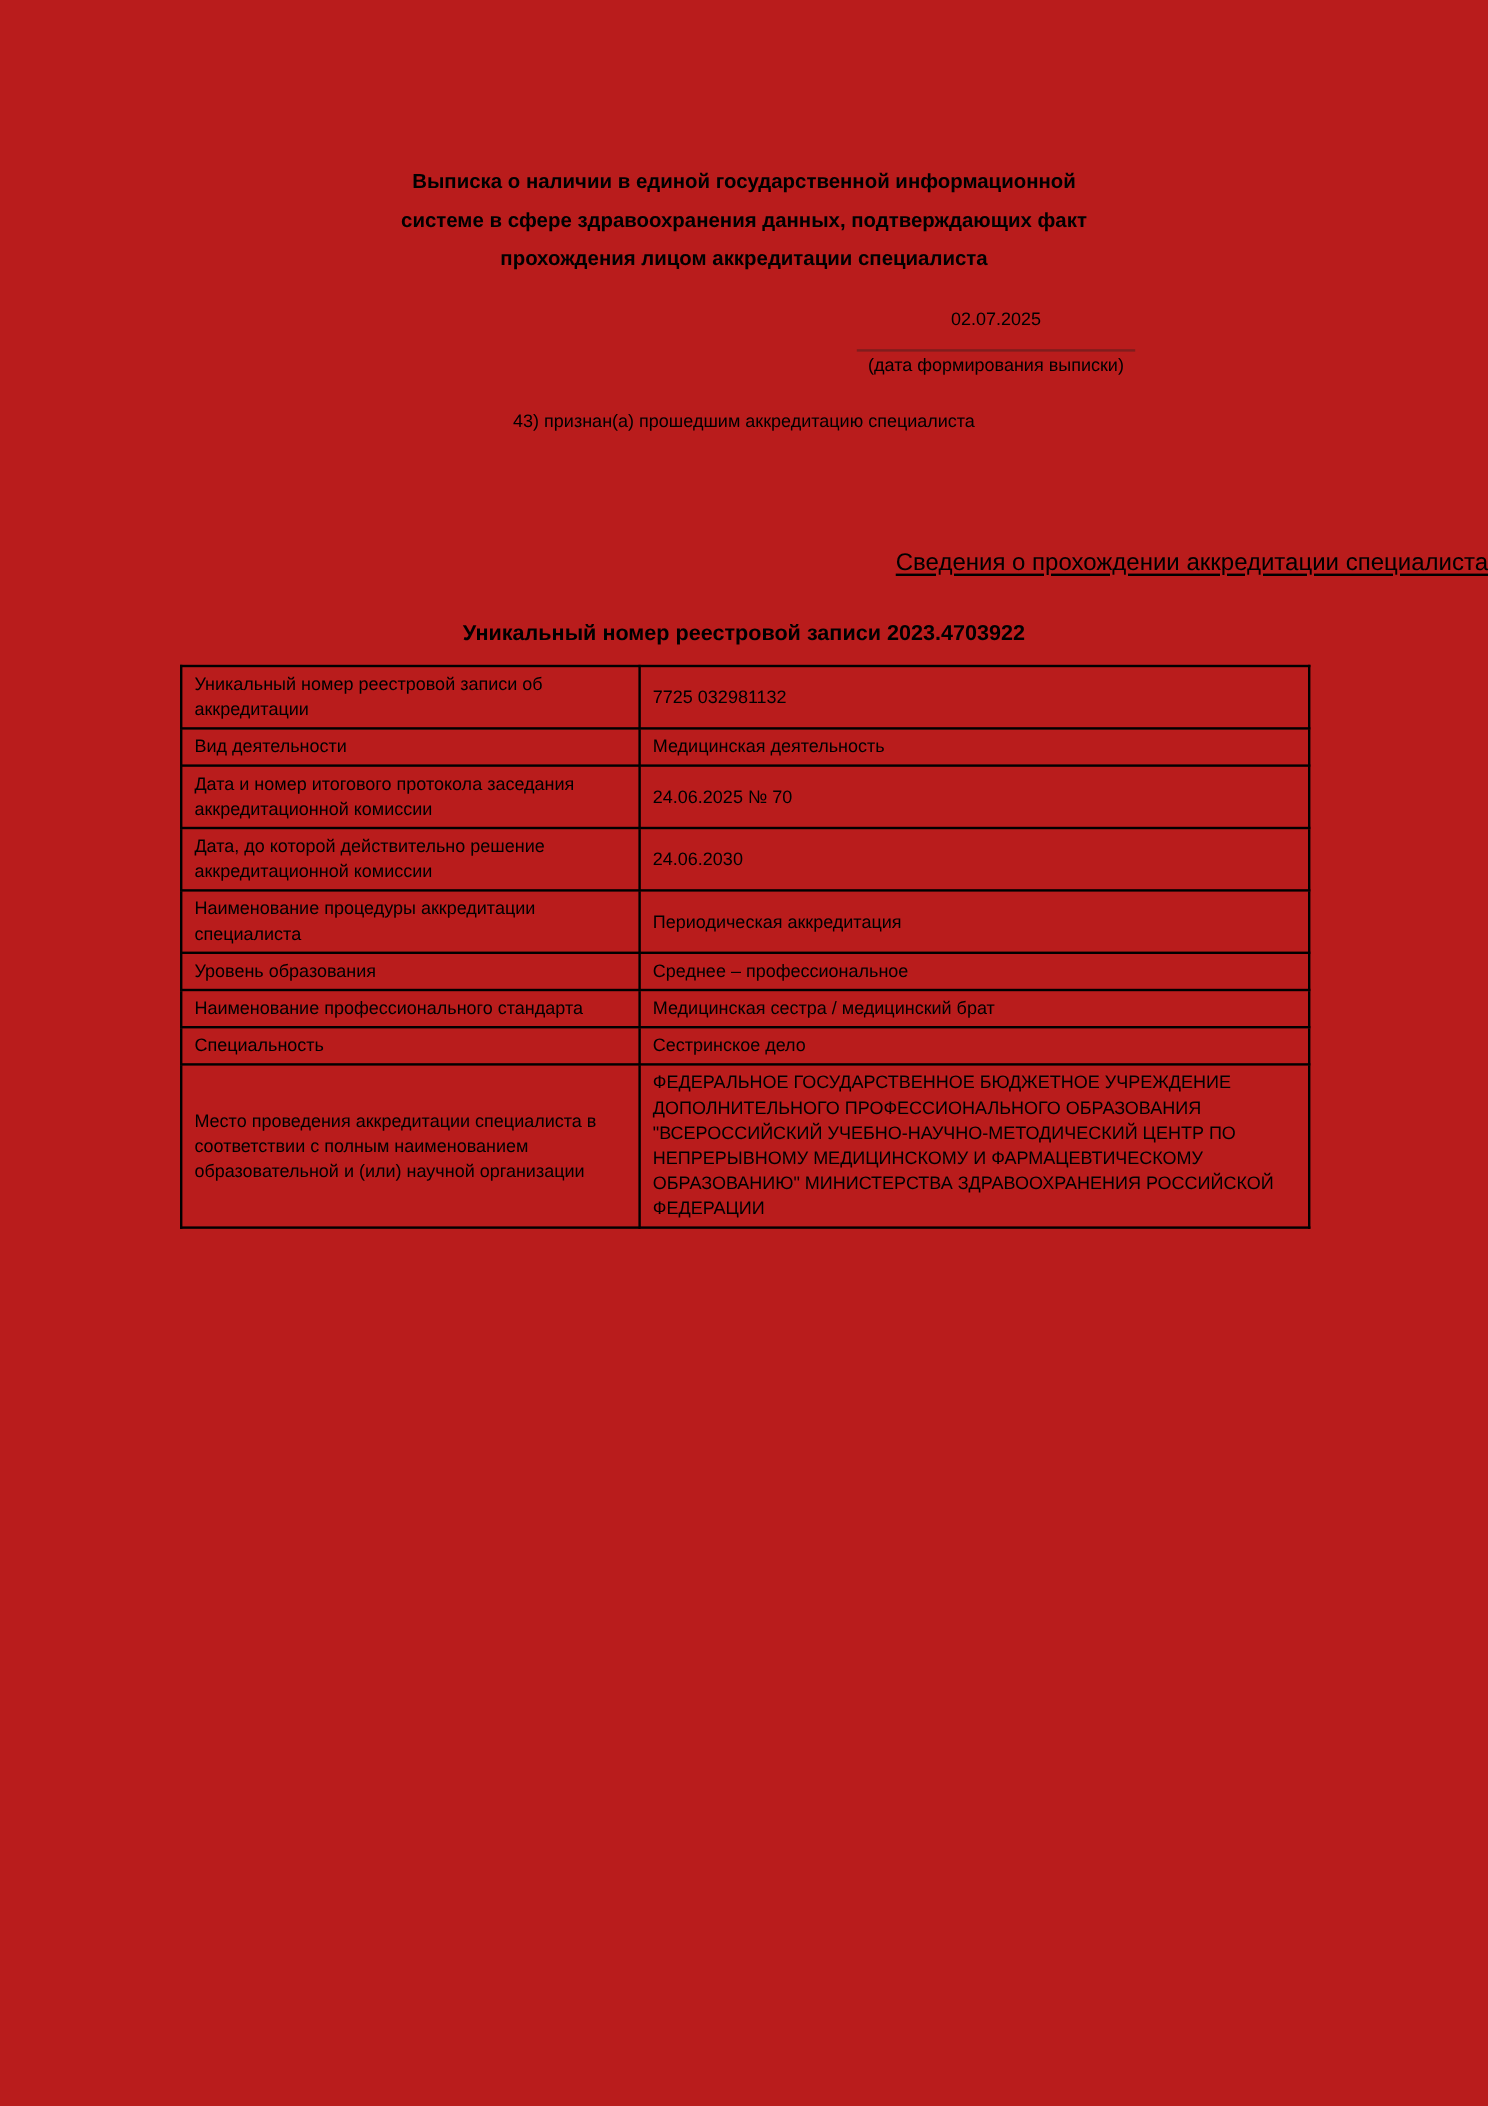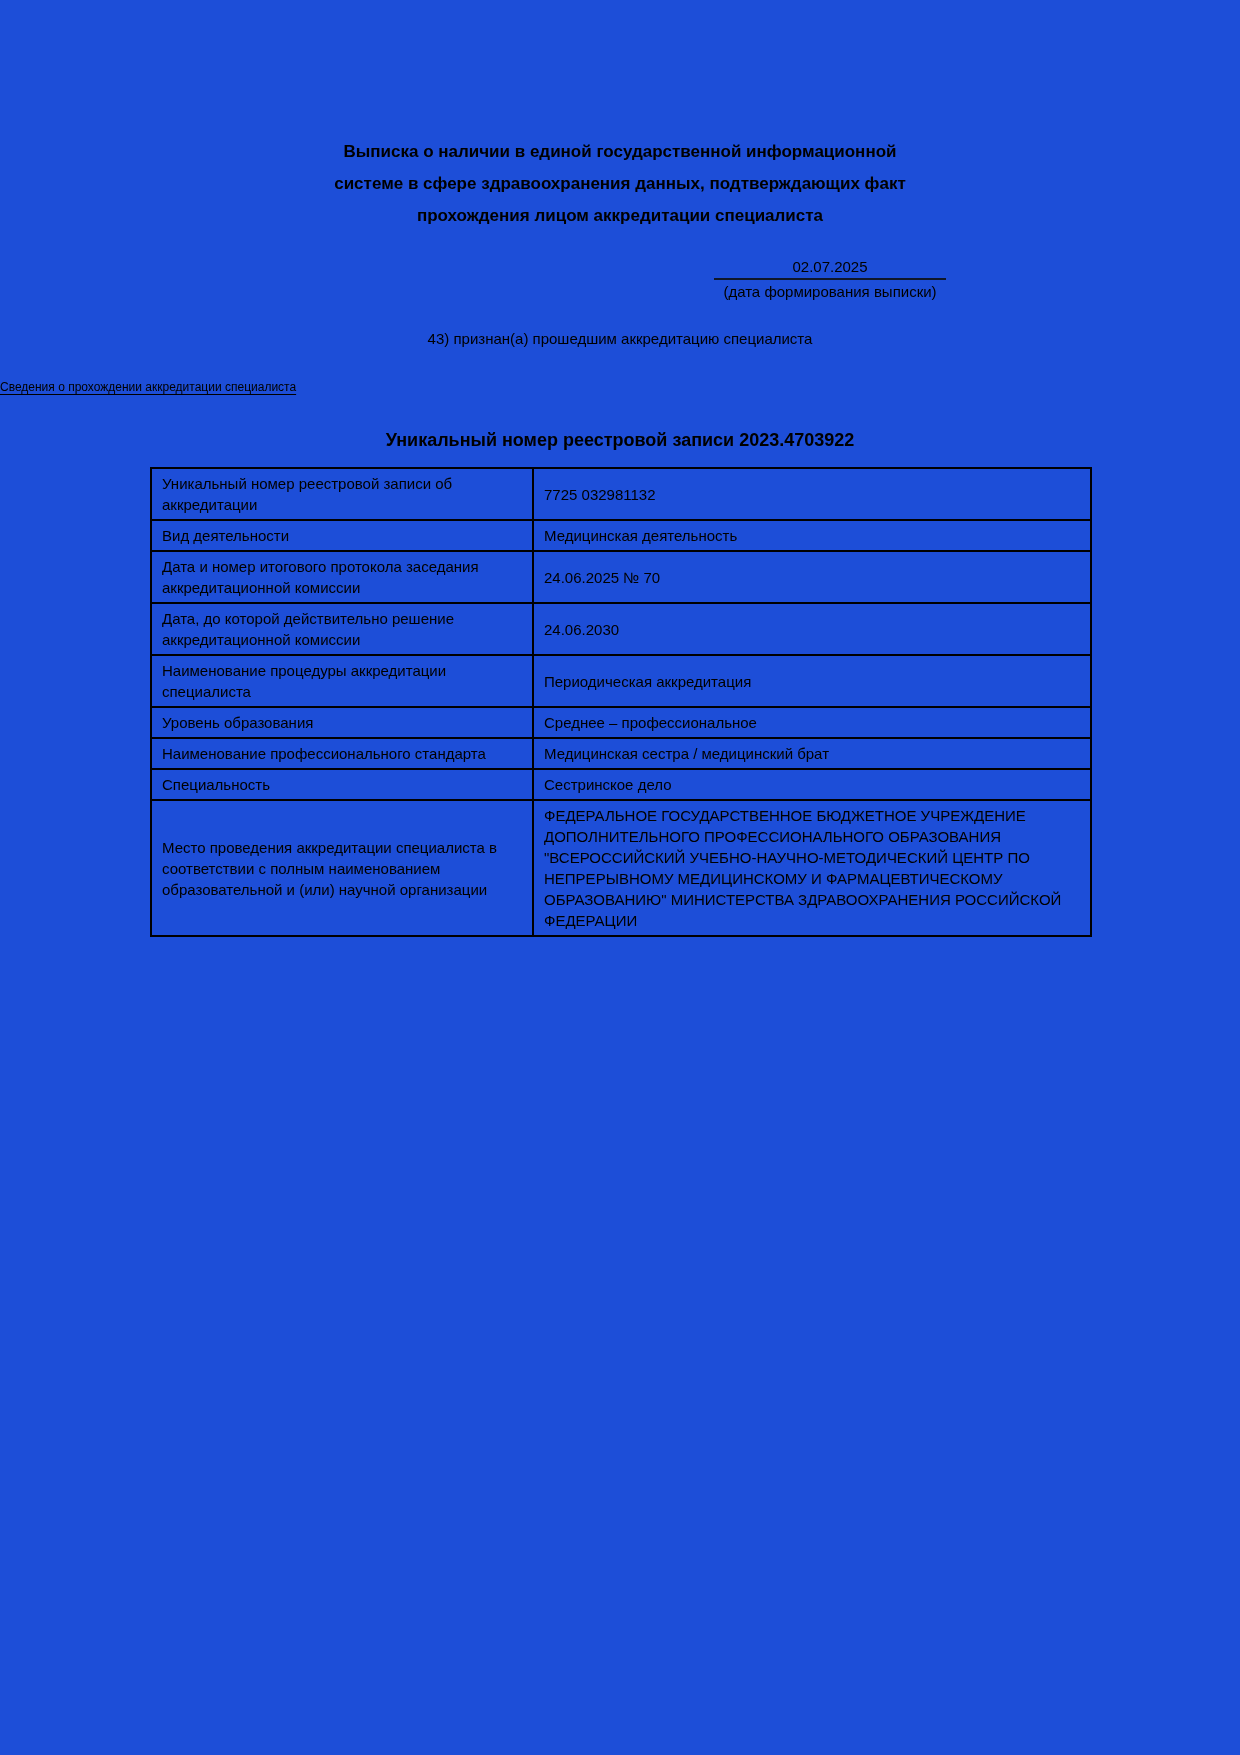--- a/index.html
+++ b/index.html
@@ -4,56 +4,56 @@
 <style>
   html, body {
     margin: 0;
     padding: 0;
     background: #ffffff;
   }
   .page {
     position: relative;
     width: 1240px;
     height: 1755px;
-    background: #1d4ed8;
+    background: #b91c1c;
     color: #000000;
     font-family: "Liberation Sans", sans-serif;
     overflow: hidden;
     box-sizing: border-box;
   }
   .doc-title {
     padding-top: 136px;
     text-align: center;
     font-size: 17px;
     font-weight: 700;
     line-height: 32px;
   }
   .date-block {
     width: 232px;
     margin: 26px 294px 0 auto;
     text-align: center;
     font-size: 15px;
   }
   .date-value {
-    padding-bottom: 3px;
-    border-bottom: 2px solid #0f172a;
+    padding-bottom: 16px;
+    border-bottom: 2px solid #7f1d1d;
   }
   .date-caption {
     padding-top: 3px;
   }
   .intro {
     margin-top: 27px;
     text-align: center;
     font-size: 15px;
     line-height: 24px;
   }
   .section-heading {
-    margin-top: 29px;
-    text-align: left;
-    font-size: 12px;
+    margin-top: 94px;
+    text-align: right;
+    font-size: 20px;
     text-decoration: underline;
     text-underline-offset: 3px;
   }
   .registry-heading {
     margin-top: 36px;
     text-align: center;
     font-size: 18px;
     font-weight: 700;
   }
   .acc-table {

